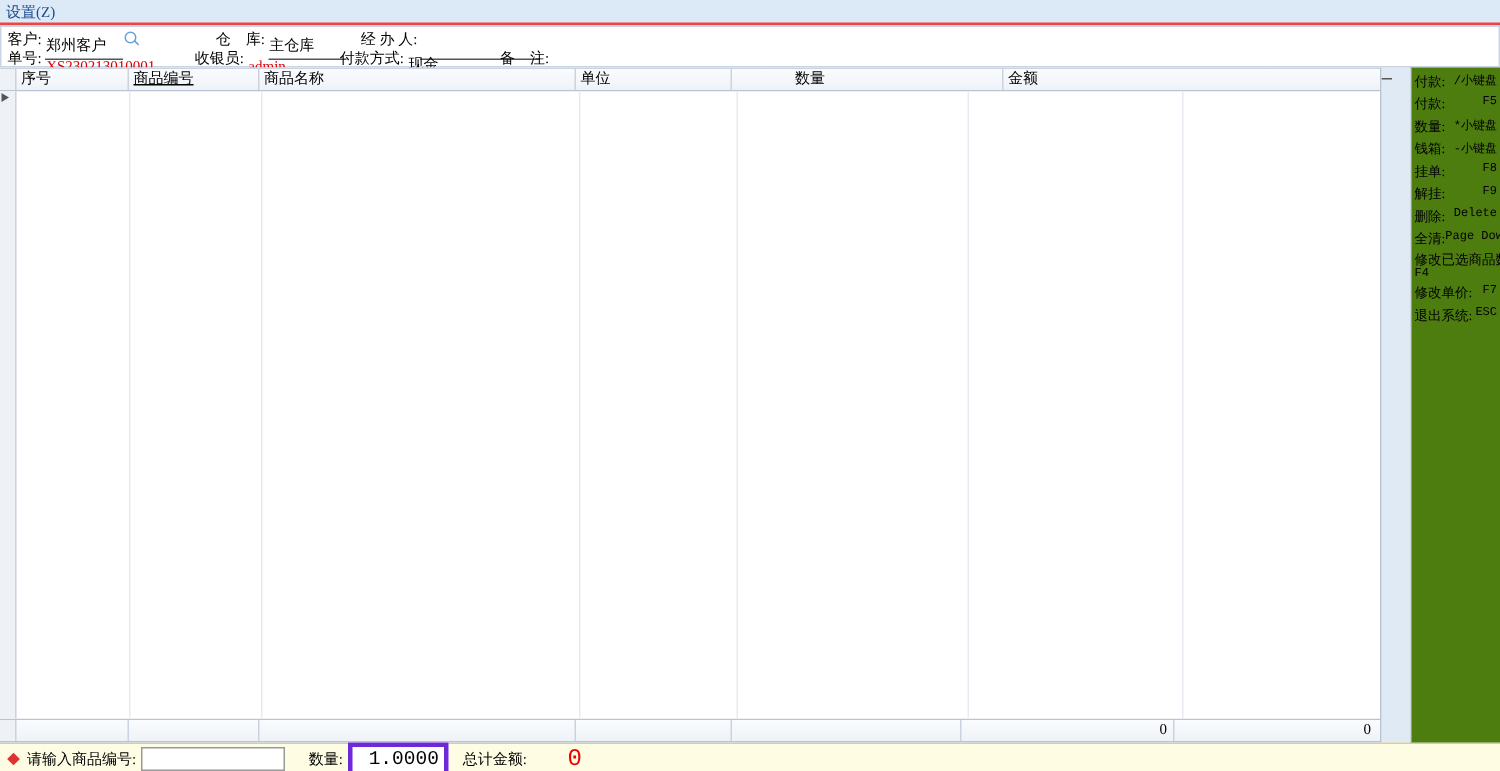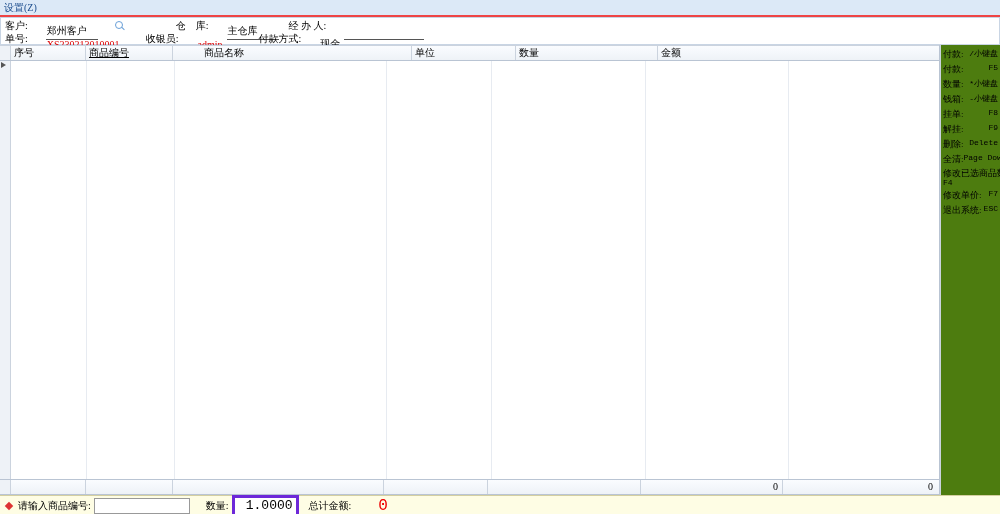--- a/index.html
+++ b/index.html
@@ -27,21 +27,21 @@
     background: #fff;
     border: 1px solid #c9d5e4;
     margin: 0;
     padding: 1px 4px 0 4px;
     box-sizing: border-box;
     display: flex;
     flex-direction: column;
     justify-content: space-around;
   }
   .form-row { display: flex; align-items: center; height: 13px; }
-  .fld { display: flex; align-items: center; margin-right: 10px; gap: 16px; }
+  .fld { display: flex; align-items: center; margin-right: 10px; }
   .fld label { color: #000; margin-right: 2px; white-space: nowrap; }
   .fld .vbox {
     display: inline-block;
     border-bottom: 1px solid #555;
     height: 12px;
     line-height: 12px;
     font-size: 10px;
     padding: 14px 1px;
     box-sizing: border-box;
   }
@@ -64,20 +64,21 @@
     position: absolute;
     left: 7px; top: 8px;
     width: 4px; height: 1px;
     background: #6aa0d8;
     transform: rotate(45deg);
   }
 
   .main-wrap {
     display: flex;
     height: 450px;
+    gap: 19px;
   }
   .grid-area {
     flex: 1;
     display: flex;
     flex-direction: column;
     background: #fff;
     border-right: 1px solid #b9c4d3;
   }
   .grid-header {
     display: flex;
@@ -90,24 +91,24 @@
     border-right: 1px solid #cbd3de;
     padding: 0 3px;
     line-height: 14px;
     white-space: nowrap;
     overflow: hidden;
     box-sizing: border-box;
   }
   .row-handle { width: 10px; background: #eef2f7; border-right:1px solid #cbd3de; }
   .c-seq { width: 75px; }
   .c-code { width: 87px; text-decoration: underline; }
-  .c-name { width: 211px; margin-left: 28px; }
+  .c-name { width: 211px; }
   .c-unit { width: 104px; }
   .c-price { width: 153px; }
-  .c-qty  { width: 142px; }
+  .c-qty  { width: 142px; margin-left: 39px; }
   .c-amt  { flex: 1; border-right: none; }
 
   .grid-body {
     flex: 1;
     display: flex;
     background: #fff;
     position: relative;
   }
   .grid-body .row-handle-col {
     width: 10px;
@@ -231,20 +232,24 @@
       <span class="vbox red" style="width:90px;border-bottom:none">XS230213010001</span>
     </div>
     <div class="fld">
         <label>收银员:</label>
       <span class="vbox red" style="width:52px;border-bottom:none">admin</span>
     </div>
     <div class="fld">
         <label>付款方式:</label>
       <span class="vbox" style="width:52px">现金</span>
     </div>
+    <div class="fld">
+        <label>备　注:</label>
+      <span class="vbox" style="width:560px"></span>
+    </div>
   </div>
 </div>
 
 <div class="main-wrap">
   <div class="grid-area">
     <div class="grid-header">
       <div class="row-handle"></div>
       <div class="gh-cell c-seq">序号</div>
       <div class="gh-cell c-code">商品编号</div>
       <div class="gh-cell c-name">商品名称</div>

